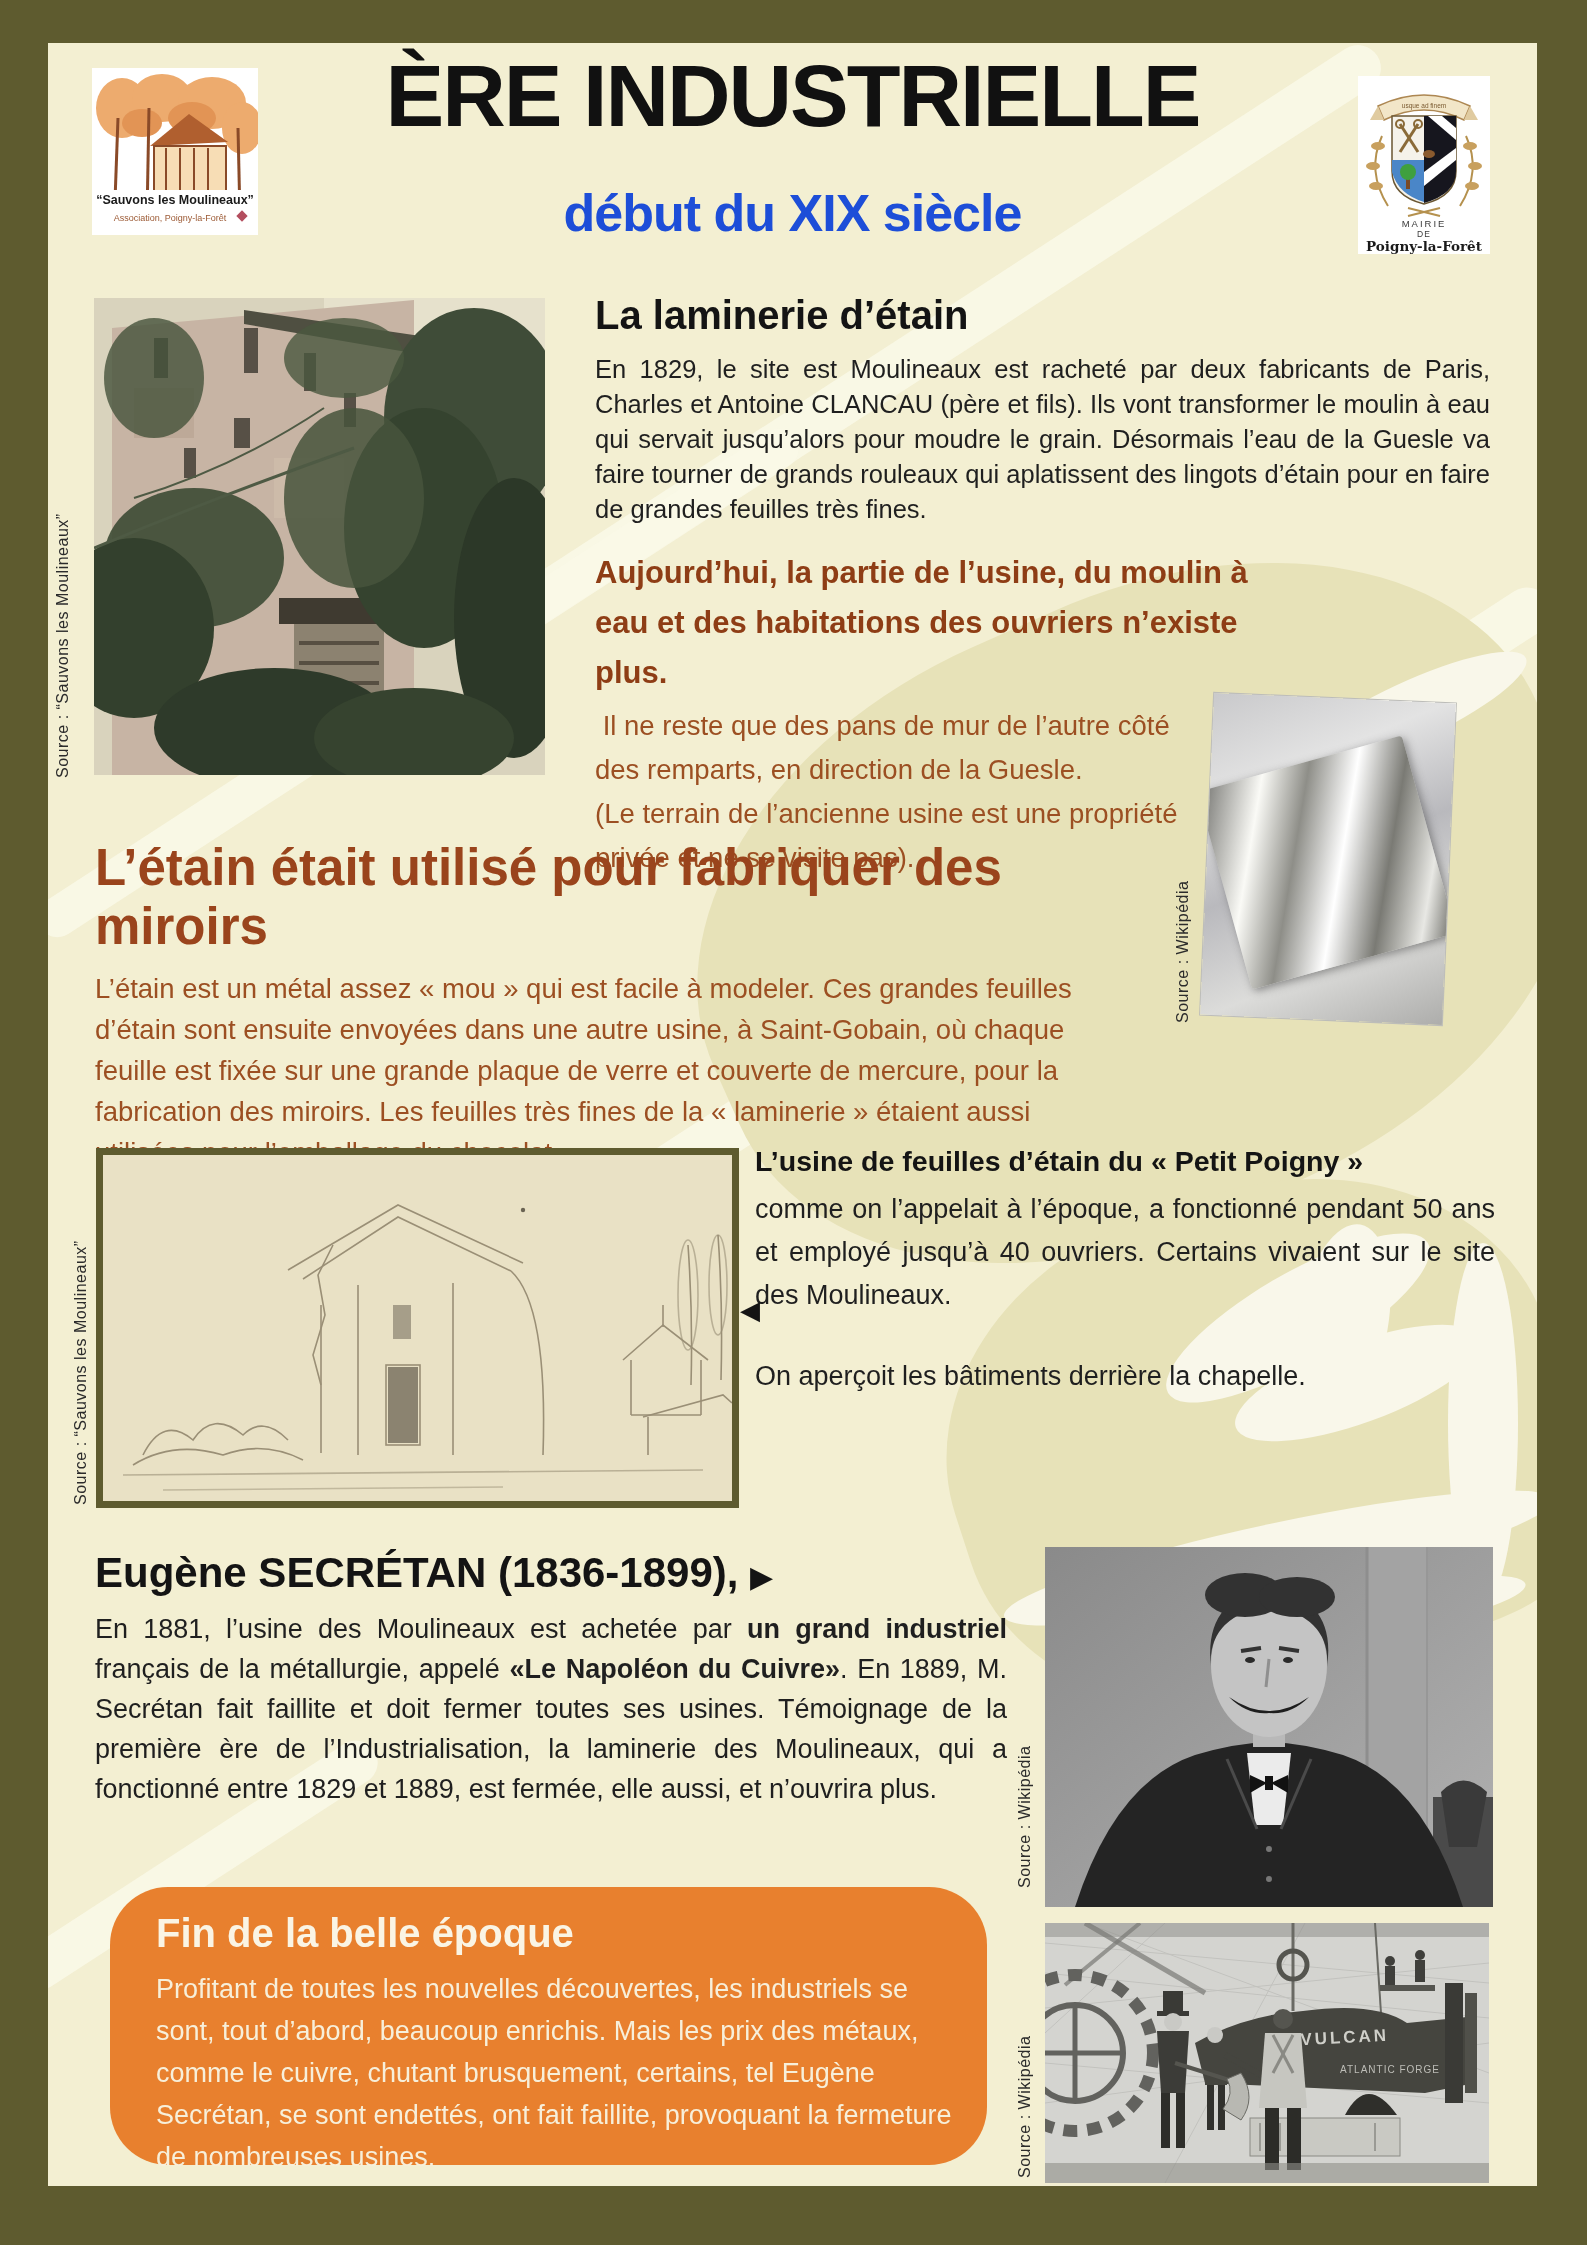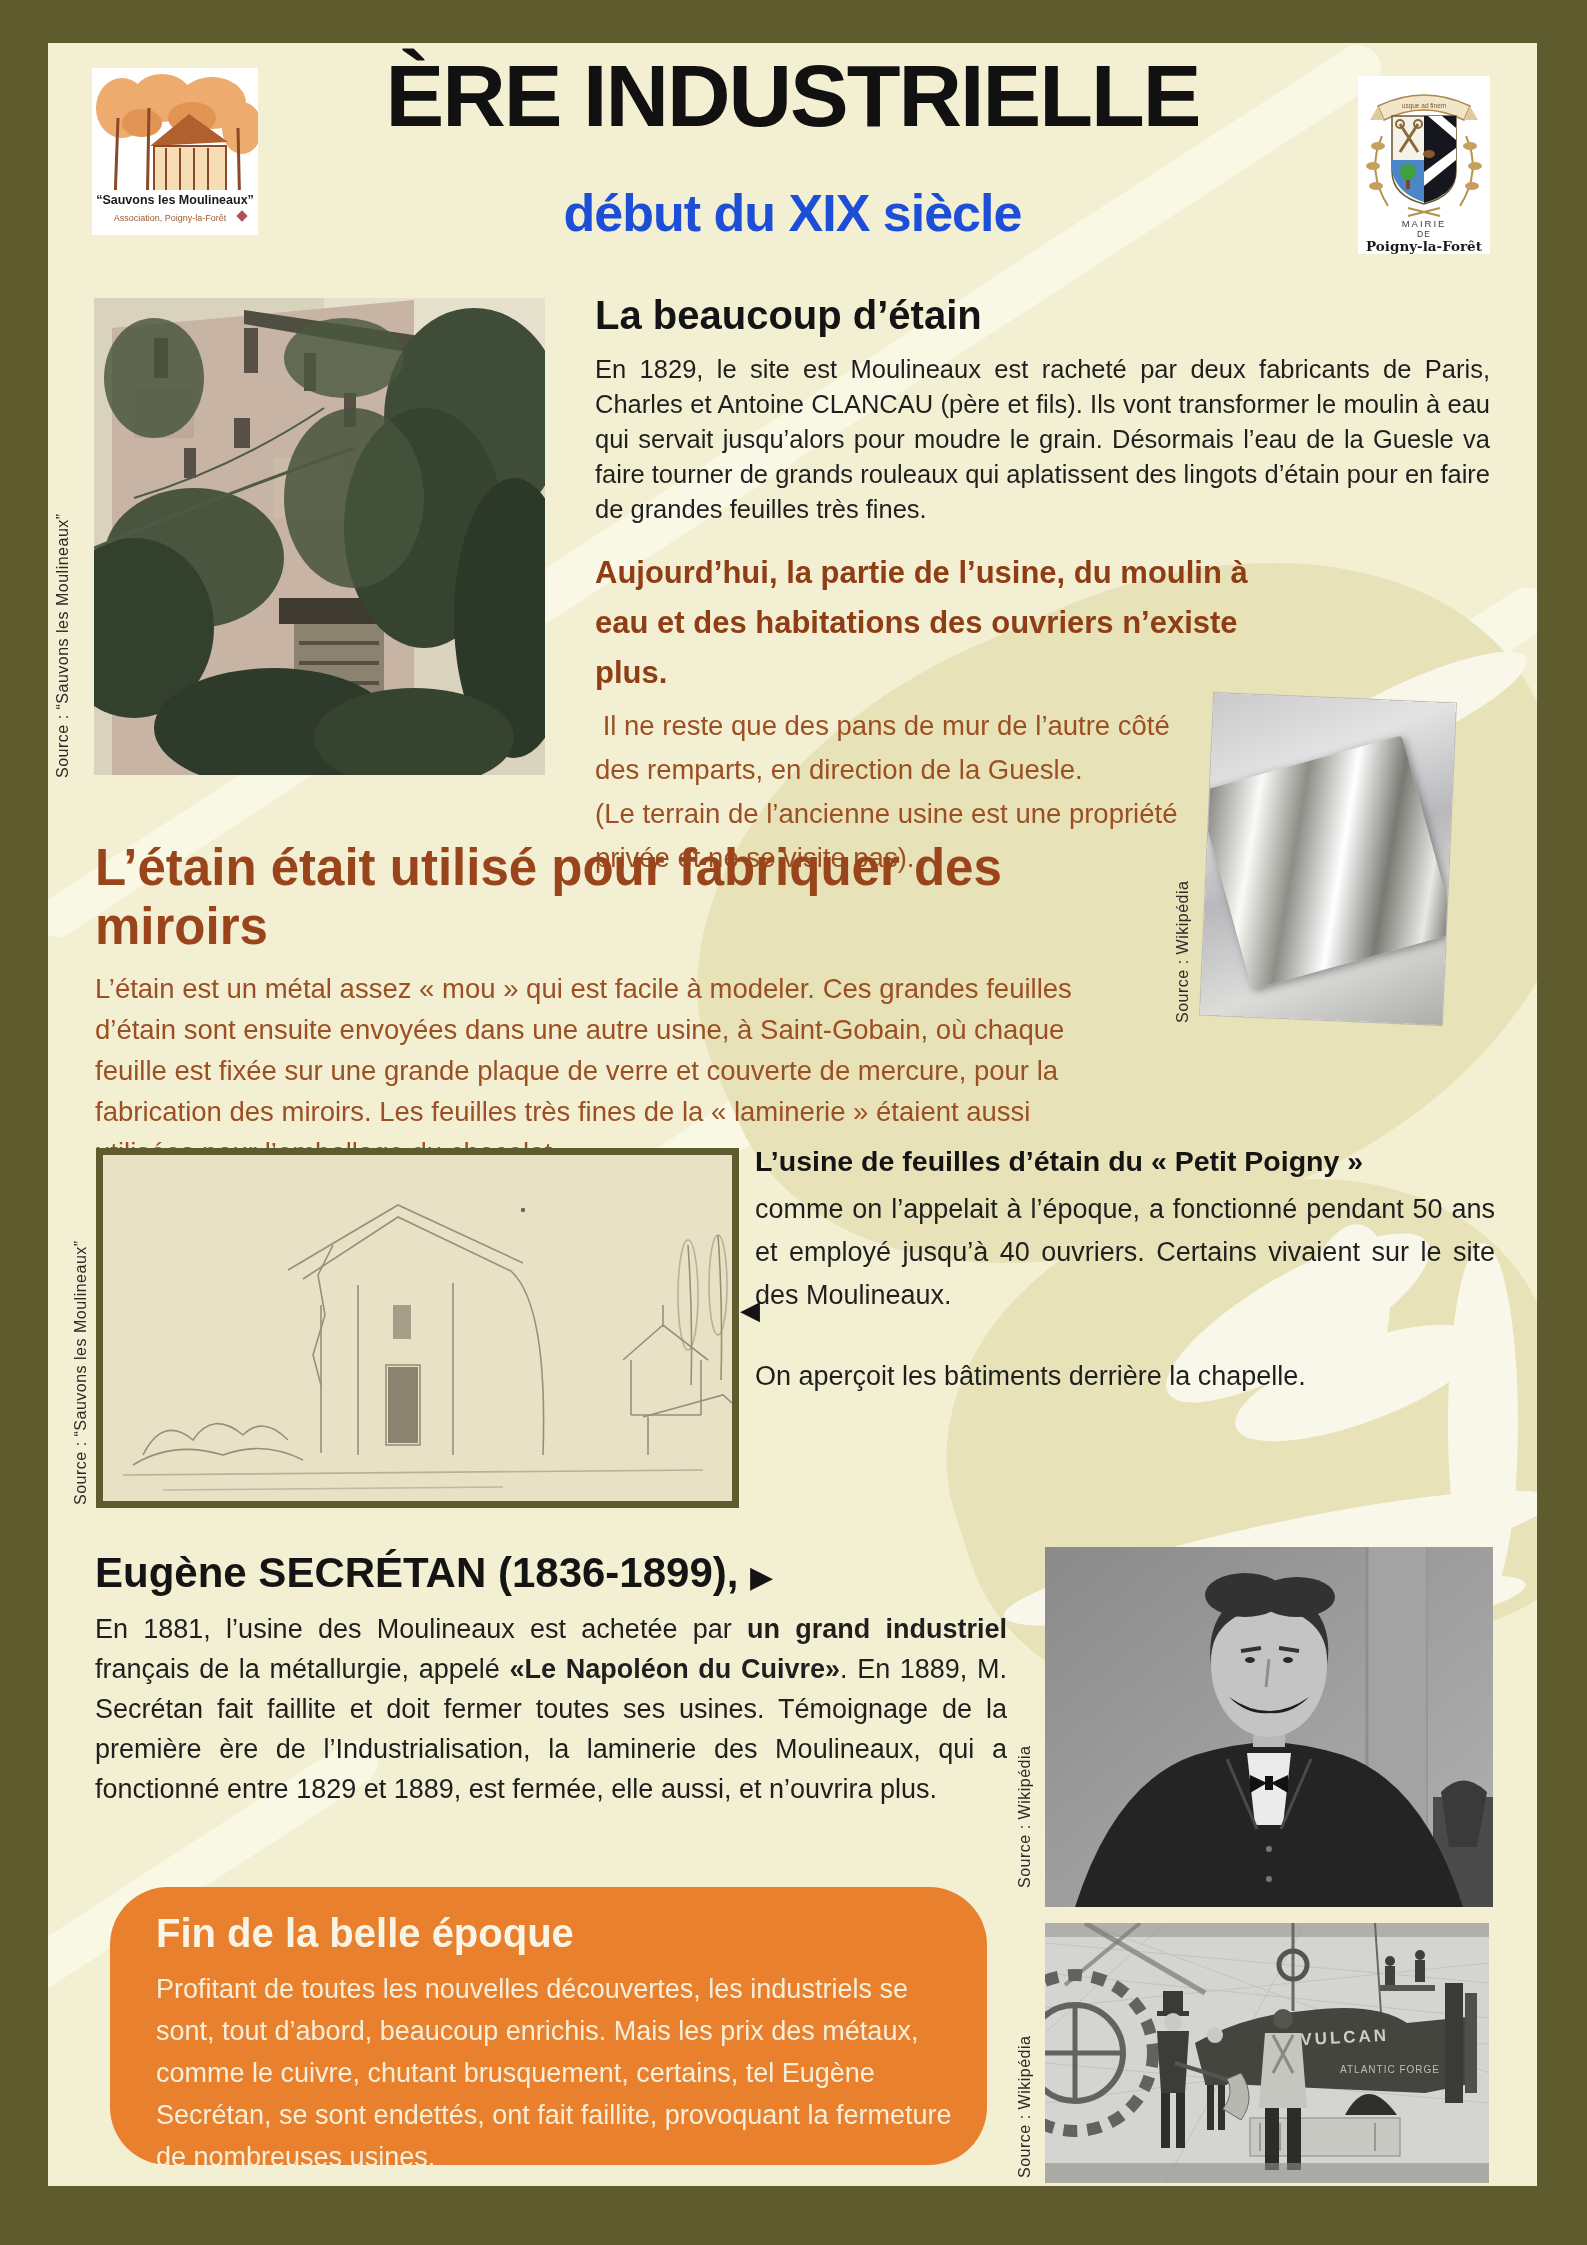--- a/index.html
+++ b/index.html
@@ -145,21 +145,21 @@
         <ellipse cx="320" cy="440" rx="100" ry="50" fill="#36432f"></ellipse>
         <ellipse cx="250" cy="60" rx="60" ry="40" fill="#4a573e" opacity=".8"></ellipse>
         <ellipse cx="60" cy="80" rx="50" ry="60" fill="#45523b" opacity=".8"></ellipse>
         <path d="M0,250 Q120,200 260,150" stroke="#4e5a44" stroke-width="3" fill="none"></path>
         <path d="M40,200 Q140,170 230,110" stroke="#4e5a44" stroke-width="2" fill="none"></path>
       </svg>
     </div>
     <div class="vlabel" style="left:6px; top:450px; height:285px;">Source : “Sauvons les Moulineaux”</div>
 
     <div class="abs" style="left:547px; top:250px; width:895px;">
-      <div class="h-black" style="font-size:40px;">La beaucoup d’étain</div>
+      <div class="h-black" style="font-size:40px;">La laminerie d’étain</div>
       <div class="body-black justify" style="margin-top:14px; font-size:25.5px; line-height:35px;">En 1829, le site est Moulineaux est racheté par deux fabricants de Paris, Charles et Antoine CLANCAU (père et fils). Ils vont transformer le moulin à eau qui servait jusqu’alors pour moudre le grain. Désormais l’eau de la Guesle va faire tourner de grands rouleaux qui aplatissent des lingots d’étain pour en faire de grandes feuilles très fines.</div>
     </div>
 
     <div class="abs" style="left:547px; top:505px; width:660px;">
       <div style="font-size:31px; line-height:50px; font-weight:bold; color:#8e3d15;">Aujourd’hui, la partie de l’usine, du moulin à eau et des habitations des ouvriers n’existe plus.</div>
       <div class="body-brown" style="margin-top:6px; font-size:27.5px; line-height:44px; width:625px; white-space:pre-wrap;"> Il ne reste que des pans de mur de l’autre côté des remparts, en direction de la Guesle.</div>
       <div class="body-brown" style="font-size:27.5px; line-height:44px; width:625px;">(Le terrain de l’ancienne usine est une propriété privée et ne se visite pas).</div>
     </div>
 
     <div class="img-frame" style="left:1159px; top:655px; width:242px; height:322px; transform:rotate(2.5deg); background:linear-gradient(155deg,#c9c9cb 0%,#e3e3e3 25%,#b9b9bd 50%,#dcdcda 75%,#adadab 100%); box-shadow:0 0 0 1px #bdbdb9;">

